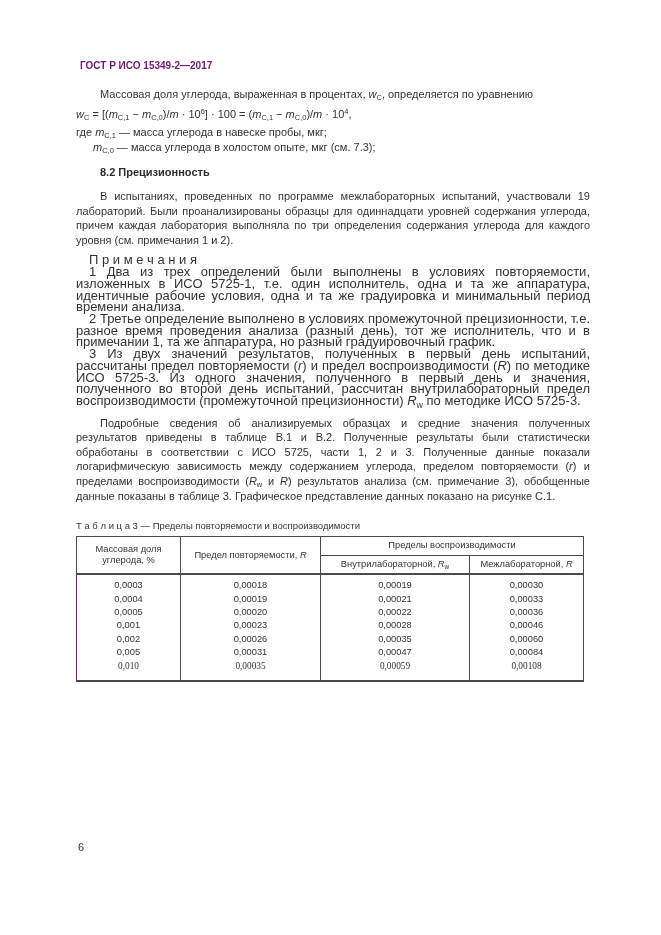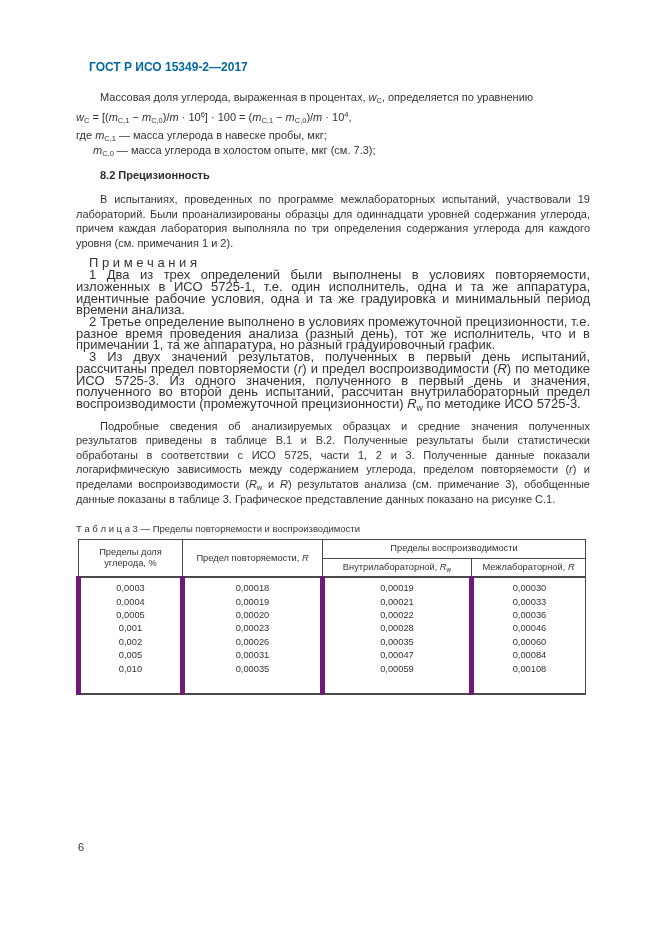--- a/index.html
+++ b/index.html
@@ -6,21 +6,21 @@
   .page{
     position:relative;
     width:661px;height:935px;
     background:#ffffff;
     font-family:"Liberation Sans", sans-serif;
     color:#333333;
     overflow:hidden;
     margin:0 auto;
   }
   .content{position:absolute;left:76px;top:60px;width:514px;}
-  .doc-header{font-size:12px;font-weight:bold;color:#0369a1;margin:0 0 16px 13px;}
+  .doc-header{font-size:10px;font-weight:bold;color:#701a75;margin:0 0 16px 4px;}
   .body-text{font-size:11px;line-height:14.6px;text-align:justify;margin-top:11px;}
   p{margin:0;}
   .indent{text-indent:24px;}
   .formula-line{text-align:left;font-size:11px;line-height:14.6px;margin:5px 0 4px 0;}
   sub{font-size:0.68em;vertical-align:-0.3em;line-height:0;}
   sup{font-size:0.68em;vertical-align:0.5em;line-height:0;}
   i{font-style:italic;}
   .where-block{margin:1px 0 0 0;}
   .where-line{font-size:11px;line-height:15px;text-align:left;}
   .where-line.l2{padding-left:17px;}
@@ -42,30 +42,30 @@
     font-weight:normal;
     border:1px solid #4a4a4a;
     text-align:center;
     vertical-align:middle;
     padding:3px 4px;
     line-height:11.5px;
   }
   table.gost th.hdr-bottom{border-bottom:2px solid #4a4a4a;}
   table.gost{border:1px solid #4a4a4a;border-bottom:2px solid #4a4a4a;}
   table.gost tbody td{
-    border-left:5px solid #701a75;
+    border-left:1px solid #701a75;
     border-right:1px solid #4a4a4a;
     border-top:none;border-bottom:none;
     text-align:center;
     padding:0 4px;
     line-height:13.4px;
     height:13.4px;
   }
   table.gost tbody tr.first td{padding-top:4px;}
-  table.gost tbody tr.last td{padding-bottom:17px;}
+  table.gost tbody tr.last td{padding-bottom:7px;font-family:Liberation Serif, serif;}
   .page-number{position:absolute;left:78px;top:841px;font-size:11px;color:#333333;}
 </style>
 </head>
 <body>
 
 <div class="page">
   <div class="content">
 
     <p class="doc-header">ГОСТ Р ИСО 15349-2—2017</p>
 
@@ -95,21 +95,21 @@
 
     <table class="gost">
       <colgroup>
         <col style="width:104px">
         <col style="width:140px">
         <col style="width:149px">
         <col style="width:114px">
       </colgroup>
       <thead>
         <tr>
-          <th rowspan="2" class="hdr-bottom">Пределы доля углерода, %</th>
+          <th rowspan="2" class="hdr-bottom">Массовая доля углерода, %</th>
           <th rowspan="2" class="hdr-bottom">Предел повторяемости, <i>R</i></th>
           <th colspan="2">Пределы воспроизводимости</th>
         </tr>
         <tr>
           <th class="hdr-bottom">Внутрилабораторной, <i>R</i><sub>w</sub></th>
           <th class="hdr-bottom">Межлабораторной, <i>R</i></th>
         </tr>
       </thead>
       <tbody>
           <tr class="first">

